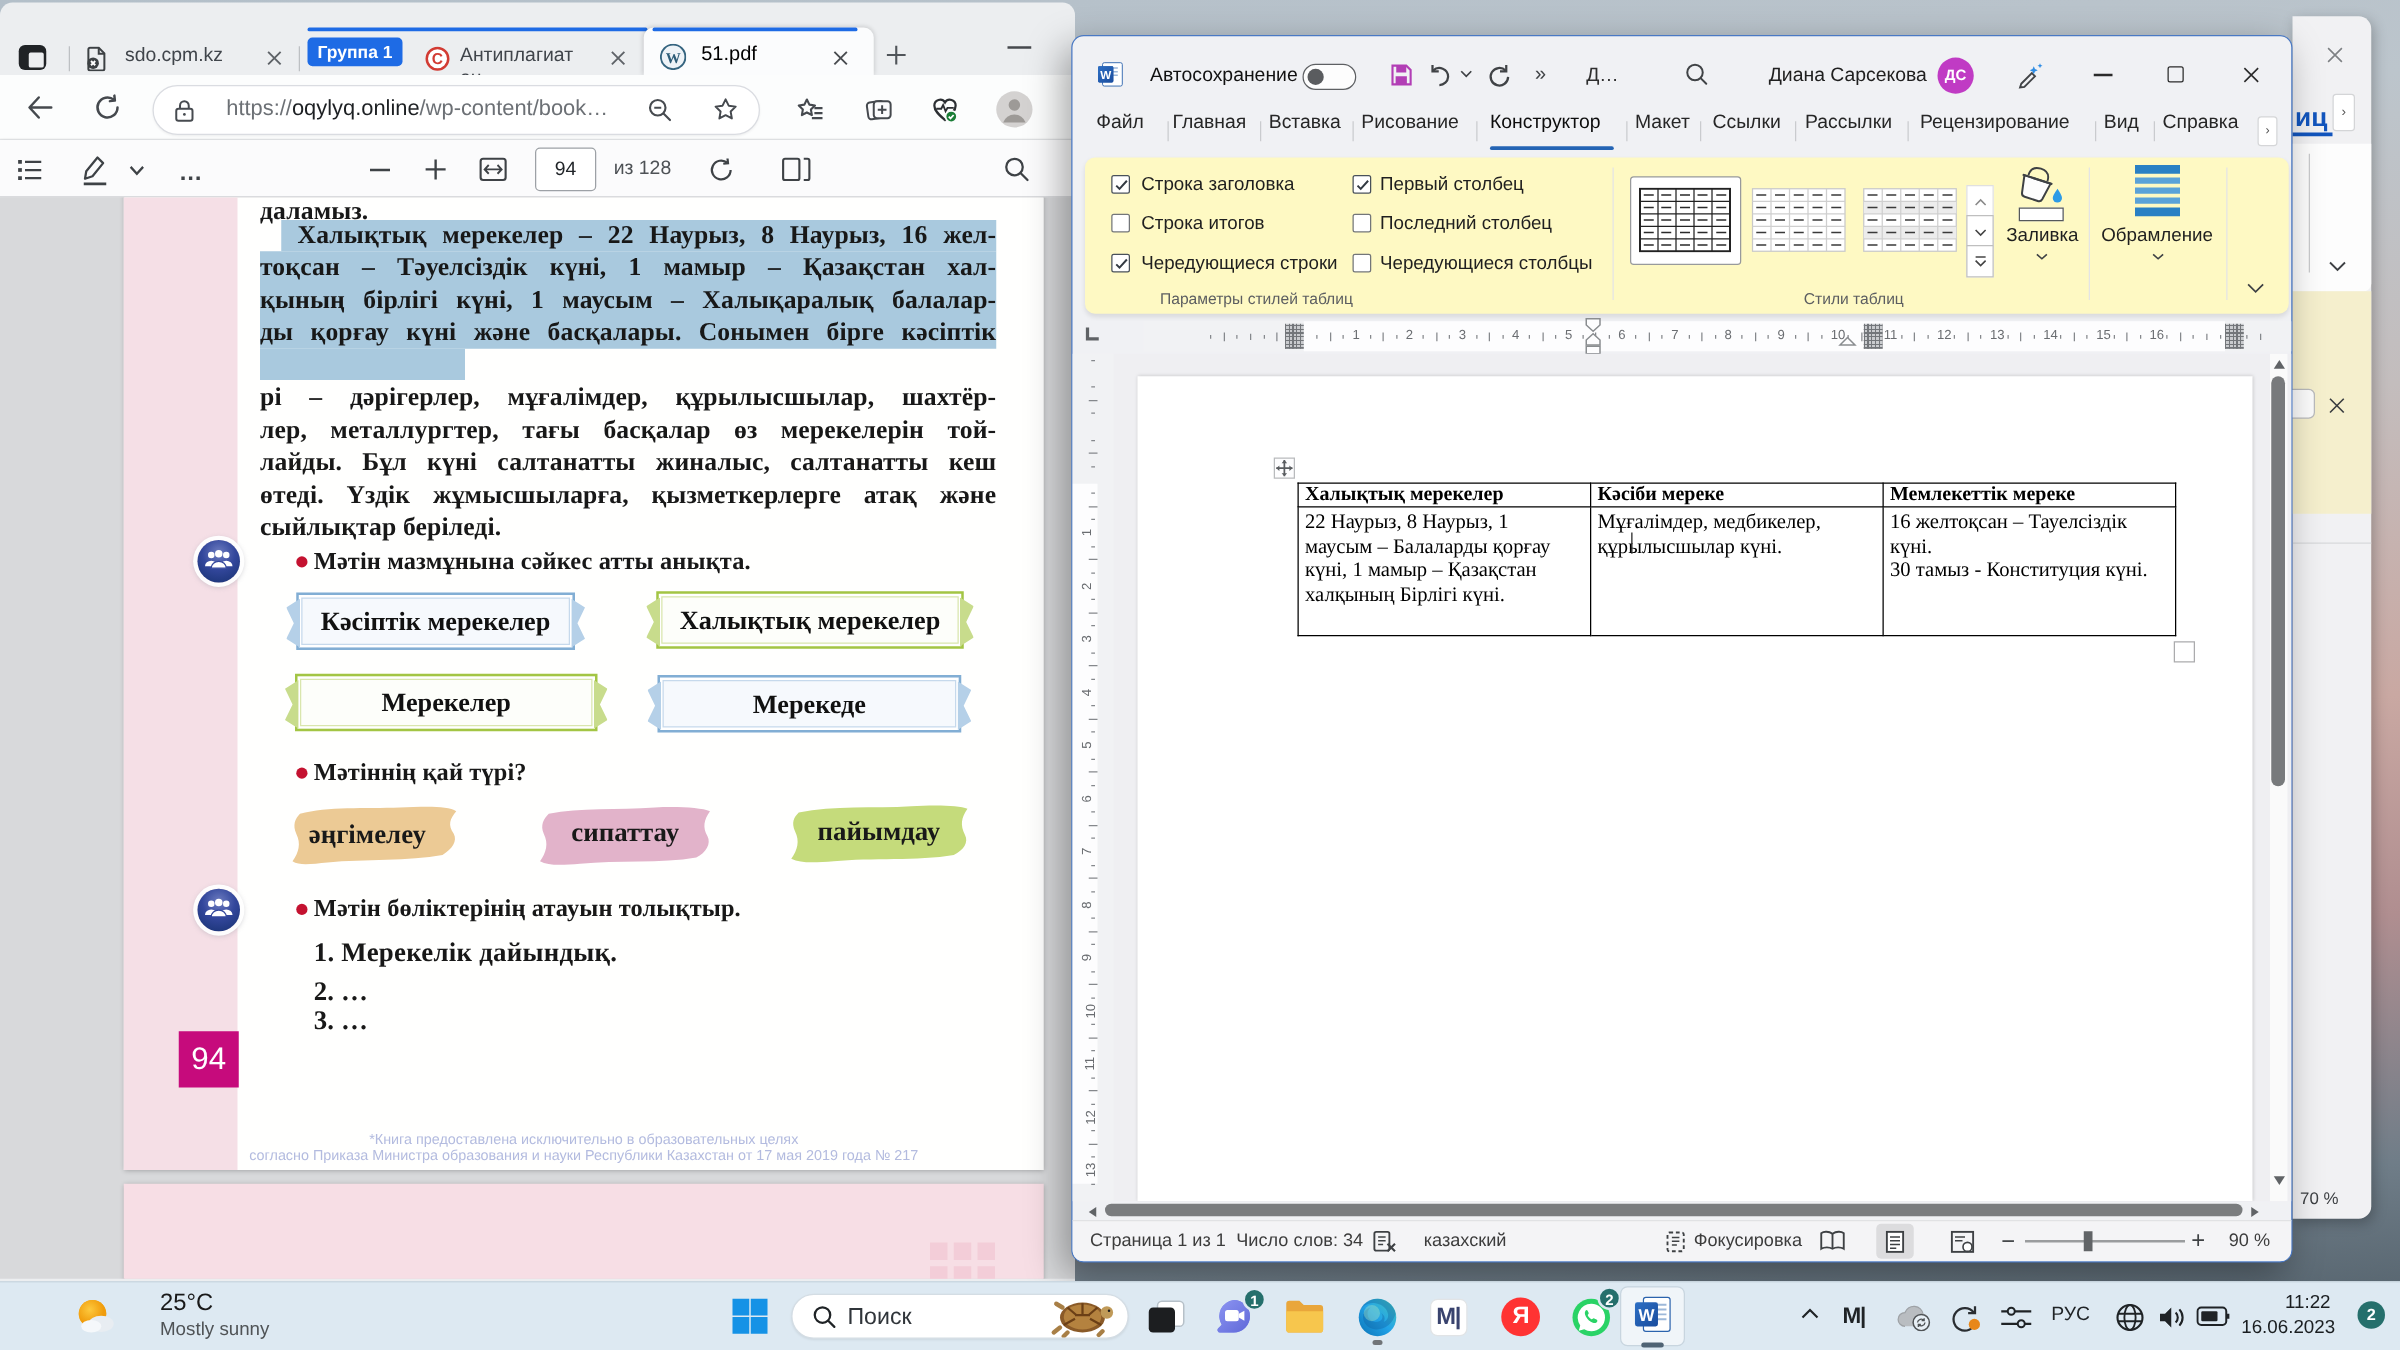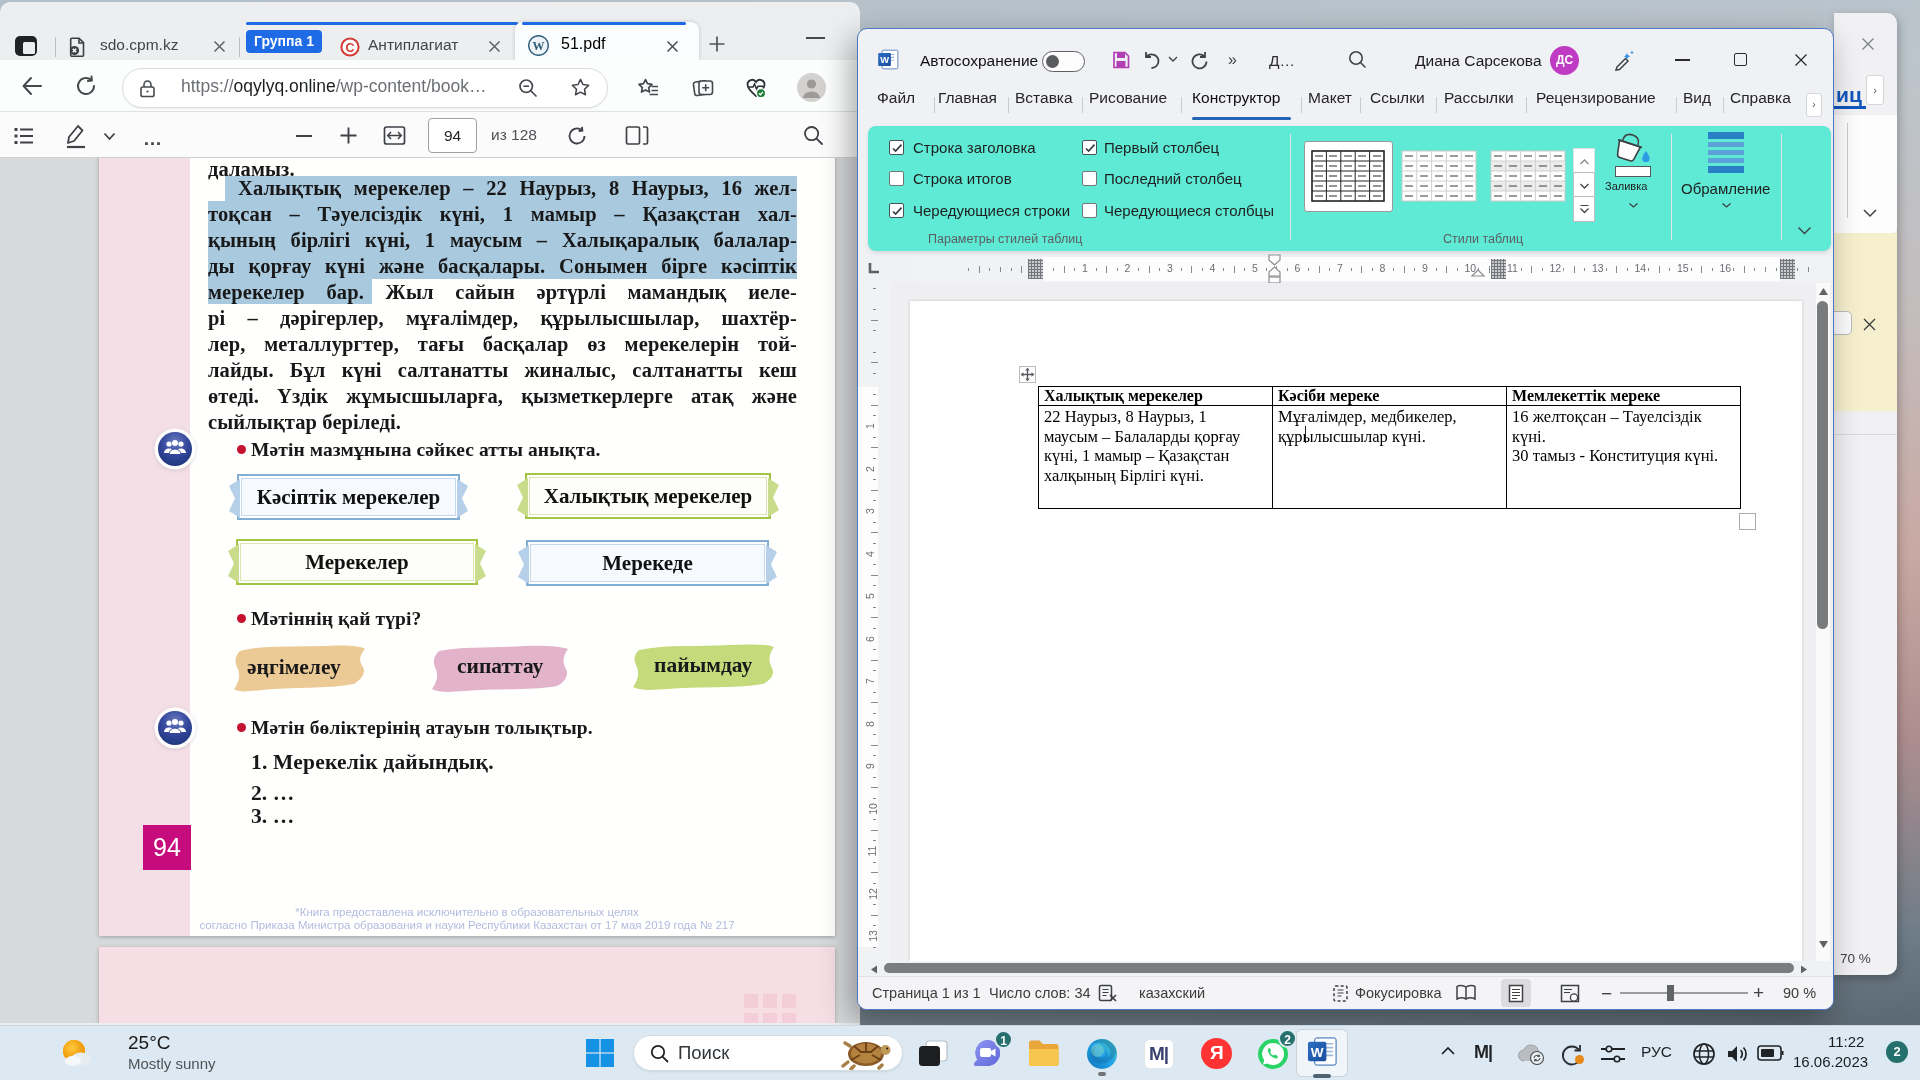--- a/index.html
+++ b/index.html
@@ -43,21 +43,21 @@
 .rbox::before, .rbox::after { content:""; position:absolute; top:3px; width:11px; height:39px; }
 .rbox.blue::before, .rbox.blue::after { background:#b5d0e8; }
 .rbox.green::before, .rbox.green::after { background:#c8dc8c; }
 .rbox::before { left:-10px; clip-path:polygon(100% 0, 0 18%, 55% 50%, 0 82%, 100% 100%); }
 .rbox::after { right:-10px; clip-path:polygon(0 0, 100% 18%, 45% 50%, 100% 82%, 0 100%); }
 .bantxt { position:absolute; font-family:"Liberation Serif",serif; font-weight:bold; font-size:21.5px; color:#191919; }
 
 
 #word { position:absolute; left:857px; top:28px; width:977px; height:982px; background:#f0f1f4; border-radius:10px; border:1.5px solid #4a79c4; box-shadow:-6px 10px 30px rgba(0,0,0,.35); overflow:hidden; }
 
-#ribbonpanel { position:absolute; left:10px; top:97px; width:963px; height:125px; background:#5eead4; border-radius:8px; box-shadow:0 2px 4px rgba(0,0,0,.10); }
+#ribbonpanel { position:absolute; left:10px; top:97px; width:963px; height:125px; background:#fef9c3; border-radius:8px; box-shadow:0 2px 4px rgba(0,0,0,.10); }
 .rtab { position:absolute; top:60px; height:28px; font-size:15.5px; color:#262626; }
 .rtabsep { position:absolute; top:68px; width:1px; height:16px; background:#c9cbce; }
 .grouplabeltxt { position:absolute; top:203px; font-size:12.5px; color:#5c5e61; }
 .gsep { position:absolute; top:107px; width:1px; height:90px; background:#e3e4e6; }
 .cbx { position:absolute; width:15px; height:15px; border:1.2px solid #737679; border-radius:2px; background:#fff; }
 .cbxc { border-color:#49515a; }
 .cbxlbl { position:absolute; font-size:15px; color:#1f1f1f; }
 #docarea { position:absolute; left:0; top:254px; width:977px; height:678px; background:#efeff2; overflow:hidden; }
 #hruler { position:absolute; left:0; top:225px; width:977px; height:29px; }
 .hatch { position:absolute; top:5px; width:15px; height:20px; background:
@@ -222,21 +222,20 @@
 
       <div class="hl" style="left:126px;top:56px;width:572px;height:25px"></div>
       <div class="hl" style="left:109px;top:81px;width:589px;height:78px"></div>
       <div class="hl" style="left:109px;top:159px;width:164px;height:25px"></div>
 
       <div class="bookline" style="top:36px">даламыз.</div>
       <div class="bookline just" style="top:55px;left:139px;width:559px">Халықтық мерекелер – 22 Наурыз, 8 Наурыз, 16 жел-</div>
       <div class="bookline just" style="top:81px">тоқсан – Тәуелсіздік күні, 1 мамыр – Қазақстан хал-</div>
       <div class="bookline just" style="top:107px">қының бірлігі күні, 1 маусым – Халықаралық балалар-</div>
       <div class="bookline just" style="top:133px">ды қорғау күні және басқалары. Сонымен бірге кәсіптік</div>
-      <div class="bookline just" style="top:159px">мерекелер бар. Жыл сайын әртүрлі мамандық иеле-</div>
       <div class="bookline just" style="top:185px">рі – дәрігерлер, мұғалімдер, құрылысшылар, шахтёр-</div>
       <div class="bookline just" style="top:211px">лер, металлургтер, тағы басқалар өз мерекелерін той-</div>
       <div class="bookline just" style="top:237px">лайды. Бұл күні салтанатты жиналыс, салтанатты кеш</div>
       <div class="bookline just" style="top:263px">өтеді. Үздік жұмысшыларға, қызметкерлерге атақ және</div>
       <div class="bookline" style="top:289px">сыйлықтар беріледі.</div>
 
       <div class="gicon" style="left:59px;top:312px">
             <svg width="24" height="20" viewBox="0 0 24 20">
               <circle cx="6" cy="5" r="2.6" fill="#fff"></circle>
               <circle cx="18" cy="5" r="2.6" fill="#fff"></circle>
@@ -481,21 +480,21 @@
 
     <svg class="abs" style="left:743px;top:5px" width="42" height="46" viewBox="0 0 42 46">
           <g transform="rotate(18 20 16)">
             <path d="M10 12 q0 -8 8 -8 q8 0 8 8" fill="none" stroke="#3e4144" stroke-width="1.5"></path>
             <path d="M7 13 h22 l-2.5 14 a3 3 0 0 1 -3 2.4 h-11 a3 3 0 0 1 -3 -2.4 Z" fill="#fdfdfd" stroke="#3e4144" stroke-width="1.6"></path>
             <path d="M5.5 13 h25" stroke="#3e4144" stroke-width="1.6"></path>
           </g>
           <path d="M35 20 c2.3 3.4 3.6 5.6 3.6 7.4 a3.7 3.7 0 0 1 -7.4 0 c0 -1.8 1.4 -4 3.8 -7.4 Z" fill="#2e9be6"></path>
         </svg>
     <div class="abs" style="left:747px;top:40px;width:36px;height:11px;border:1.2px solid #55585b;background:#fff"></div>
-    <div class="abs" style="left:737px;top:54px;font-size:11px;color:#1f1f1f">Заливка</div>
+    <div class="abs" style="left:737px;top:54px;font-size:15px;color:#1f1f1f">Заливка</div>
     <svg class="abs" style="left:760px;top:76px" width="11" height="7" viewBox="0 0 11 7">
           <path d="M1.5 1.5 l4 3.5 4 -3.5" stroke="#3e4144" stroke-width="1.3" fill="none"></path>
         </svg>
     <div class="gsep" style="left:803px;top:8px;height:106px"></div>
 
     <div class="abs" style="left:840px;top:6px;width:36px;height:7px;background:#2980c4"></div>
     <div class="abs" style="left:840px;top:16px;width:36px;height:5px;background:#5aa2d8"></div>
     <div class="abs" style="left:840px;top:24px;width:36px;height:5px;background:#5aa2d8"></div>
     <div class="abs" style="left:840px;top:32px;width:36px;height:5px;background:#5aa2d8"></div>
     <div class="abs" style="left:840px;top:40px;width:36px;height:7px;background:#2980c4"></div>

